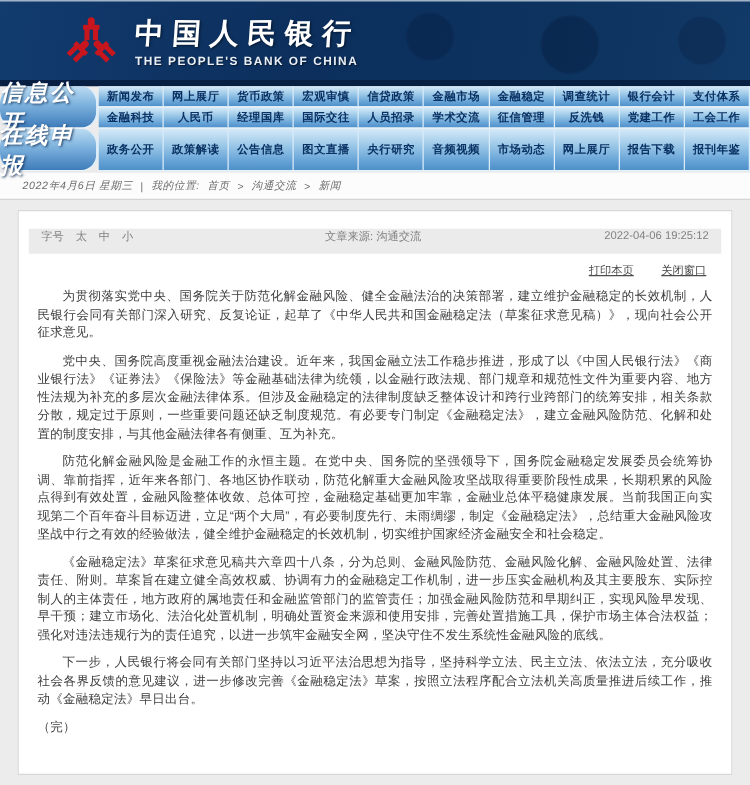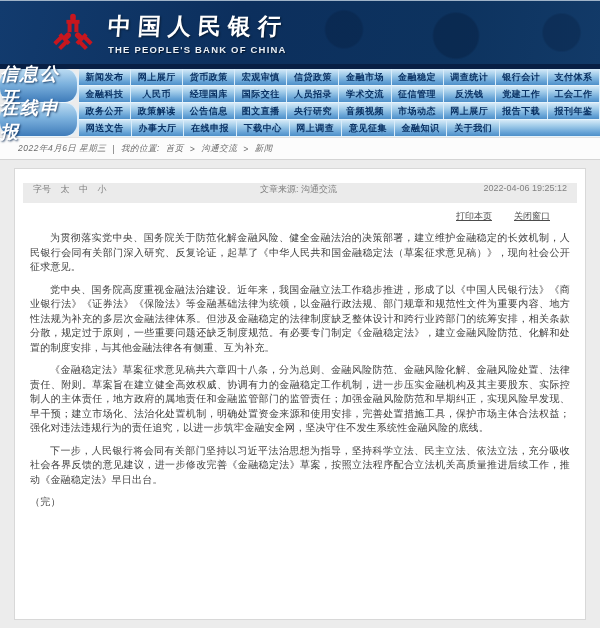--- a/index.html
+++ b/index.html
@@ -88,21 +88,21 @@
     font-size:13px; font-weight:bold; color:#1c1c1c; letter-spacing:.5px;
   }
   .meta-band {
     margin:14px 8px 0 8px; height:20px; background:#ebebeb;
     display:flex; align-items:flex-start; justify-content:space-between;
     font-size:9px; color:#828282; padding:0 10px;
   }
   .meta-left span { margin-right:7px; }
   .font-size-opt { cursor:pointer; }
   .actions {
-    margin-top:7px; display:flex; justify-content:flex-end; gap:22px; padding-right:35px;
+    margin-top:7px; display:flex; justify-content:flex-end; gap:22px; padding-right:20px;
     font-size:9px; color:#4c4c4c;
   }
   .action-link { text-decoration:underline; cursor:pointer; }
 
   .article-body {
     margin-top:8px; padding:0 15px;
     font-size:10px; line-height:14.5px; color:#404040;
     text-align:justify; letter-spacing:.2px;
   }
   .article-body p { text-indent:2em; margin-bottom:8px; }
@@ -181,31 +181,20 @@
       <div class="nav-item">政策解读</div>
       <div class="nav-item">公告信息</div>
       <div class="nav-item">图文直播</div>
       <div class="nav-item">央行研究</div>
       <div class="nav-item">音频视频</div>
       <div class="nav-item">市场动态</div>
       <div class="nav-item">网上展厅</div>
       <div class="nav-item">报告下载</div>
       <div class="nav-item">报刊年鉴</div>
     </div>
-    <div class="nav-row">
-      <div class="nav-item">网送文告</div>
-      <div class="nav-item">办事大厅</div>
-      <div class="nav-item">在线申报</div>
-      <div class="nav-item">下载中心</div>
-      <div class="nav-item">网上调查</div>
-      <div class="nav-item">意见征集</div>
-      <div class="nav-item">金融知识</div>
-      <div class="nav-item">关于我们</div>
-      <div class="nav-filler"></div>
-    </div>
   </div>
 </div>
 
 <div class="breadcrumb">
   <span>2022年4月6日 星期三</span>
   <span>|</span>
   <span>我的位置:</span>
   <span class="crumb-link">首页</span>
   <span>&gt;</span>
   <span class="crumb-link">沟通交流</span>
@@ -232,17 +221,18 @@
   </div>
 
   <div class="actions">
     <span class="action-link">打印本页</span>
     <span class="action-link">关闭窗口</span>
   </div>
 
   <div class="article-body">
     <p>为贯彻落实党中央、国务院关于防范化解金融风险、健全金融法治的决策部署，建立维护金融稳定的长效机制，人民银行会同有关部门深入研究、反复论证，起草了《中华人民共和国金融稳定法（草案征求意见稿）》，现向社会公开征求意见。</p>
     <p>党中央、国务院高度重视金融法治建设。近年来，我国金融立法工作稳步推进，形成了以《中国人民银行法》《商业银行法》《证券法》《保险法》等金融基础法律为统领，以金融行政法规、部门规章和规范性文件为重要内容、地方性法规为补充的多层次金融法律体系。但涉及金融稳定的法律制度缺乏整体设计和跨行业跨部门的统筹安排，相关条款分散，规定过于原则，一些重要问题还缺乏制度规范。有必要专门制定《金融稳定法》，建立金融风险防范、化解和处置的制度安排，与其他金融法律各有侧重、互为补充。</p>
+    <p>防范化解金融风险是金融工作的永恒主题。在党中央、国务院的坚强领导下，国务院金融稳定发展委员会统筹协调、靠前指挥，近年来各部门、各地区协作联动，防范化解重大金融风险攻坚战取得重要阶段性成果，长期积累的风险点得到有效处置，金融风险整体收敛、总体可控，金融稳定基础更加牢靠，金融业总体平稳健康发展。当前我国正向实现第二个百年奋斗目标迈进，立足“两个大局”，有必要制度先行、未雨绸缪，制定《金融稳定法》，总结重大金融风险攻坚战中行之有效的经验做法，健全维护金融稳定的长效机制，切实维护国家经济金融安全和社会稳定。</p>
     <p>《金融稳定法》草案征求意见稿共六章四十八条，分为总则、金融风险防范、金融风险化解、金融风险处置、法律责任、附则。草案旨在建立健全高效权威、协调有力的金融稳定工作机制，进一步压实金融机构及其主要股东、实际控制人的主体责任，地方政府的属地责任和金融监管部门的监管责任；加强金融风险防范和早期纠正，实现风险早发现、早干预；建立市场化、法治化处置机制，明确处置资金来源和使用安排，完善处置措施工具，保护市场主体合法权益；强化对违法违规行为的责任追究，以进一步筑牢金融安全网，坚决守住不发生系统性金融风险的底线。</p>
     <p>下一步，人民银行将会同有关部门坚持以习近平法治思想为指导，坚持科学立法、民主立法、依法立法，充分吸收社会各界反馈的意见建议，进一步修改完善《金融稳定法》草案，按照立法程序配合立法机关高质量推进后续工作，推动《金融稳定法》早日出台。</p>
     <p class="no-indent">（完）</p>
   </div>
 </div>
 
 </body></html>

